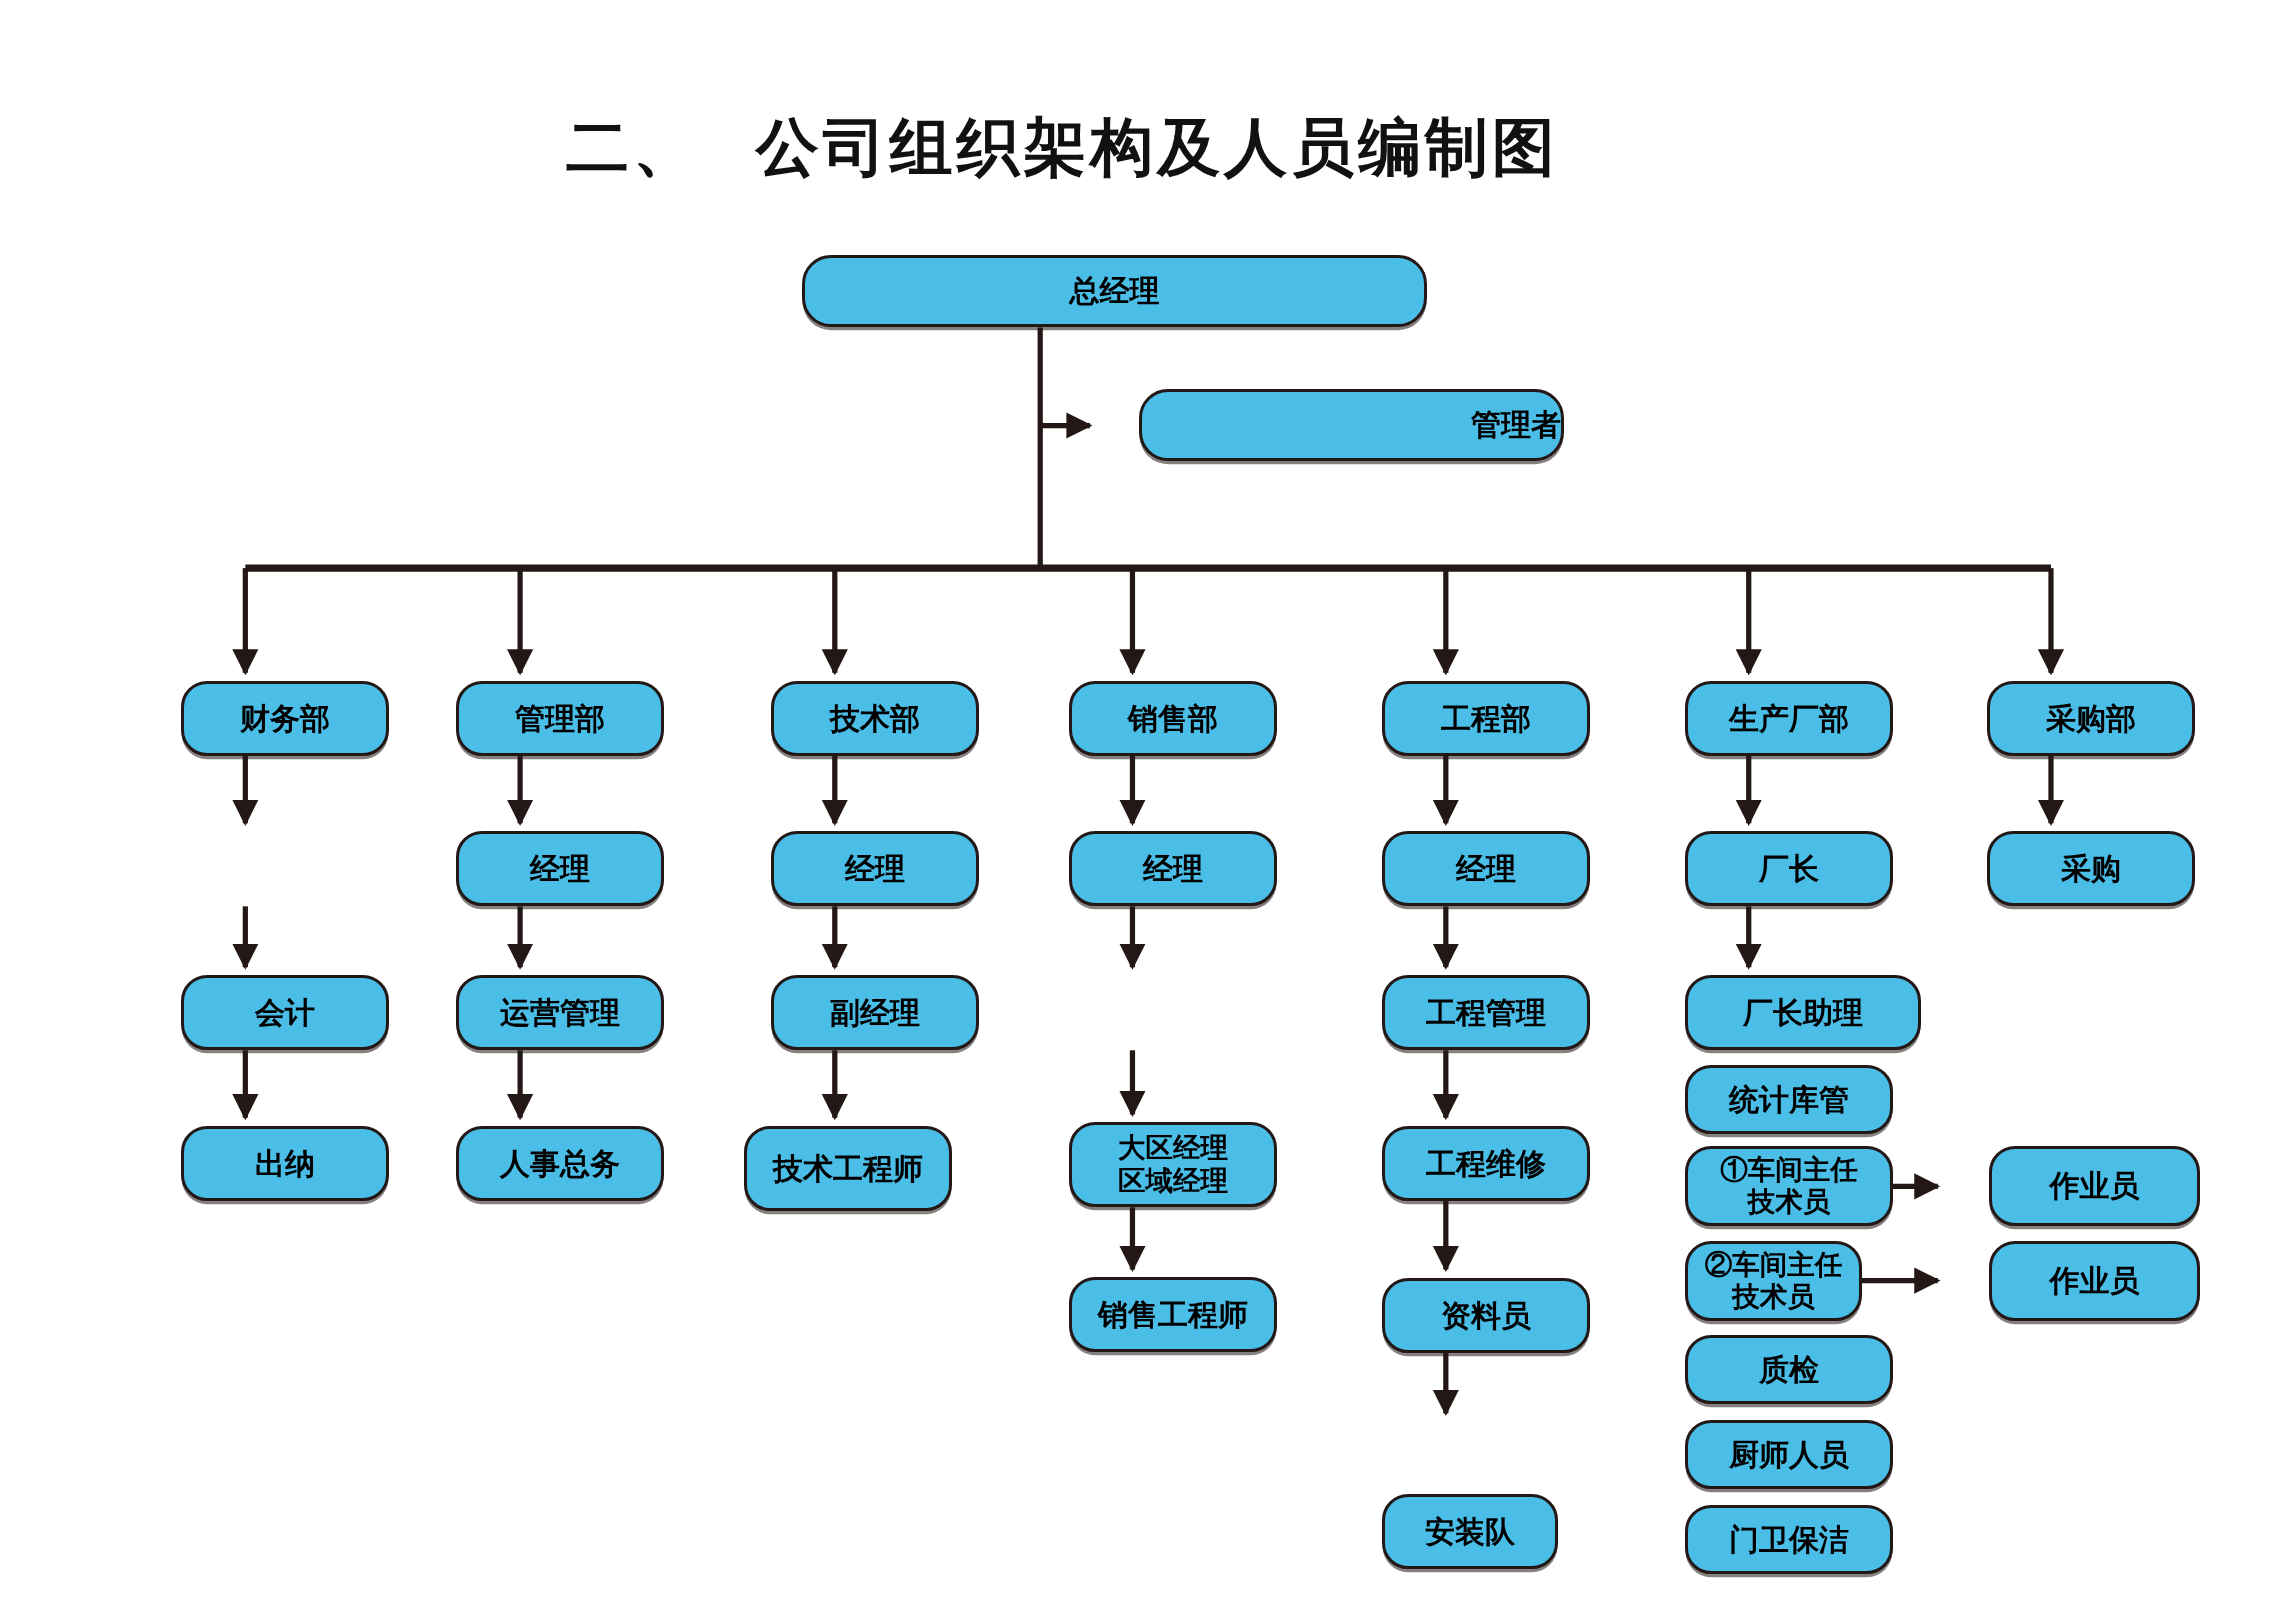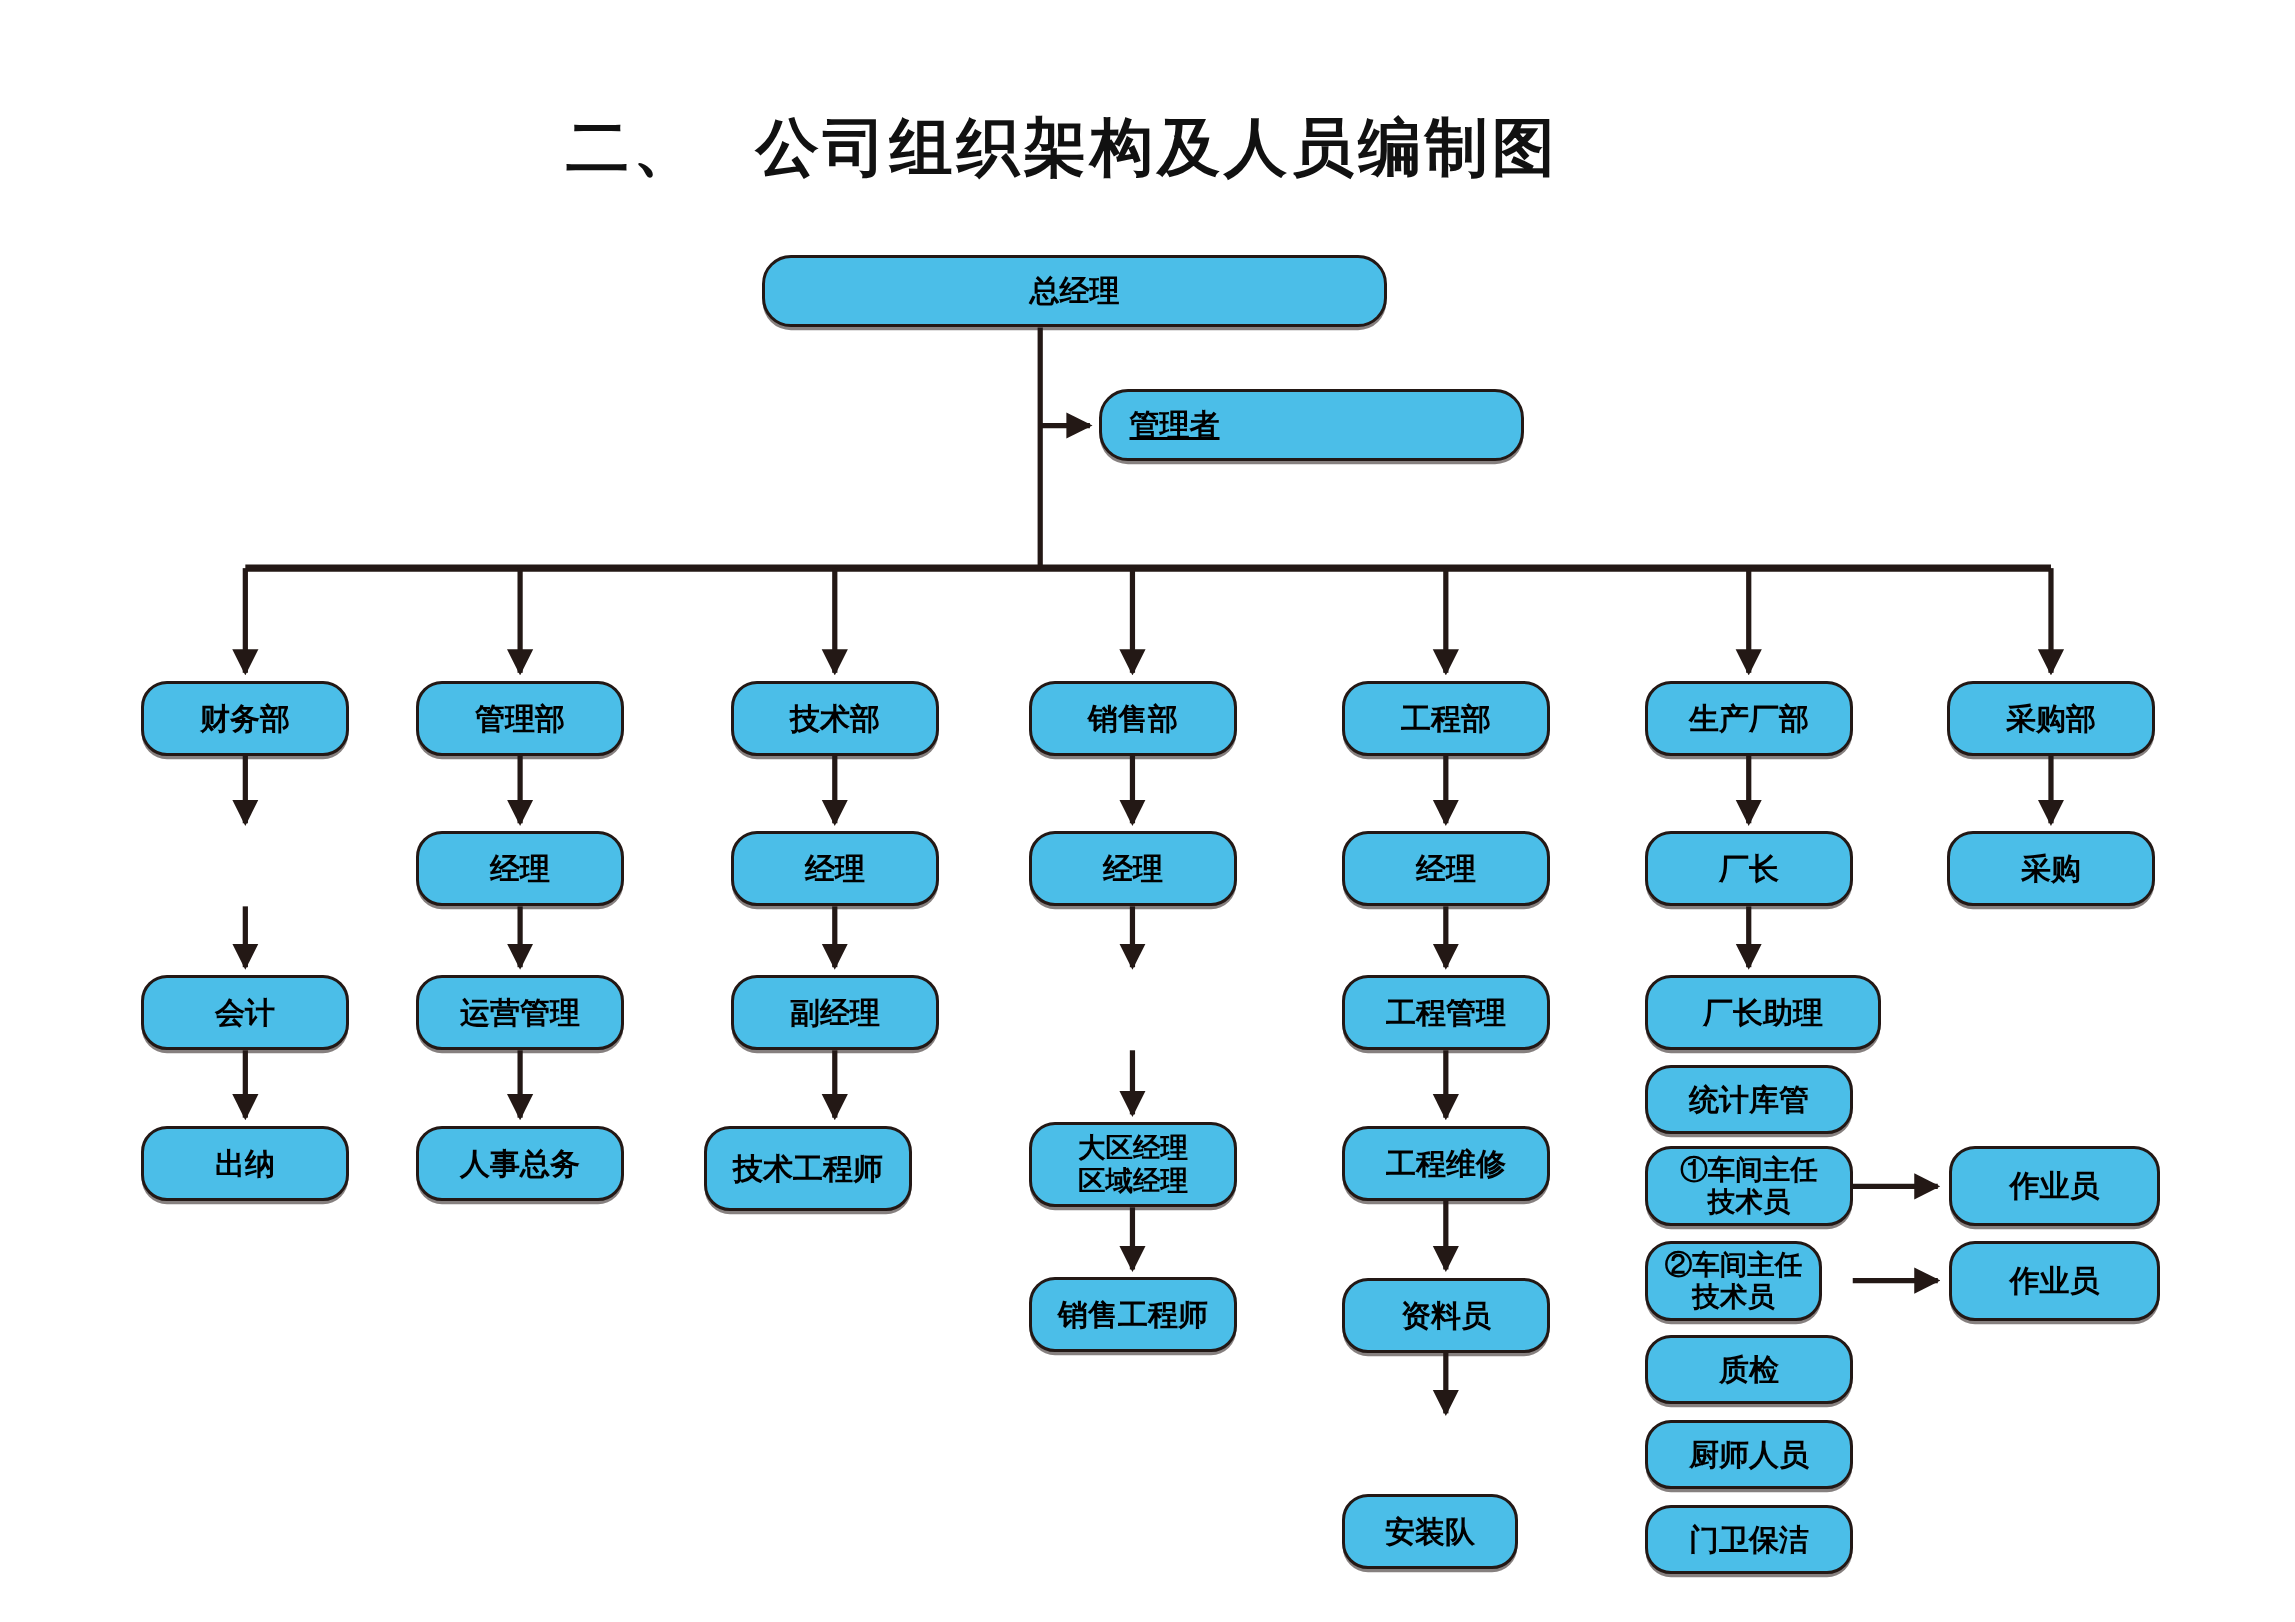--- a/index.html
+++ b/index.html
@@ -21,23 +21,24 @@
     position:absolute;
     background:#4BBEE8;
     border:3.9px solid #231815;
     border-radius:26px;
     box-shadow:0 3.9px 0 -0.7px rgba(35,24,21,0.55);
     display:flex;flex-direction:column;align-items:center;justify-content:center;
     font-size:30px;font-weight:700;color:#000000;
     text-align:center;line-height:1.18;
     box-sizing:border-box;
     white-space:nowrap;
+    margin-left:40px;
   }
   .node.big{border-radius:29px;}
-  .node.left-text{align-items:flex-start;padding-left:27.5px;text-decoration:underline;}
+  .node.left-text{align-items:flex-end;padding-left:27.5px;}
   .node.two-line{font-size:27.5px;}
 </style>
 </head>
 <body>
 
 <div class="canvas">
 
   <div class="title">
     <span>二、</span>
     <span>公司组织架构及人员编制图</span>

